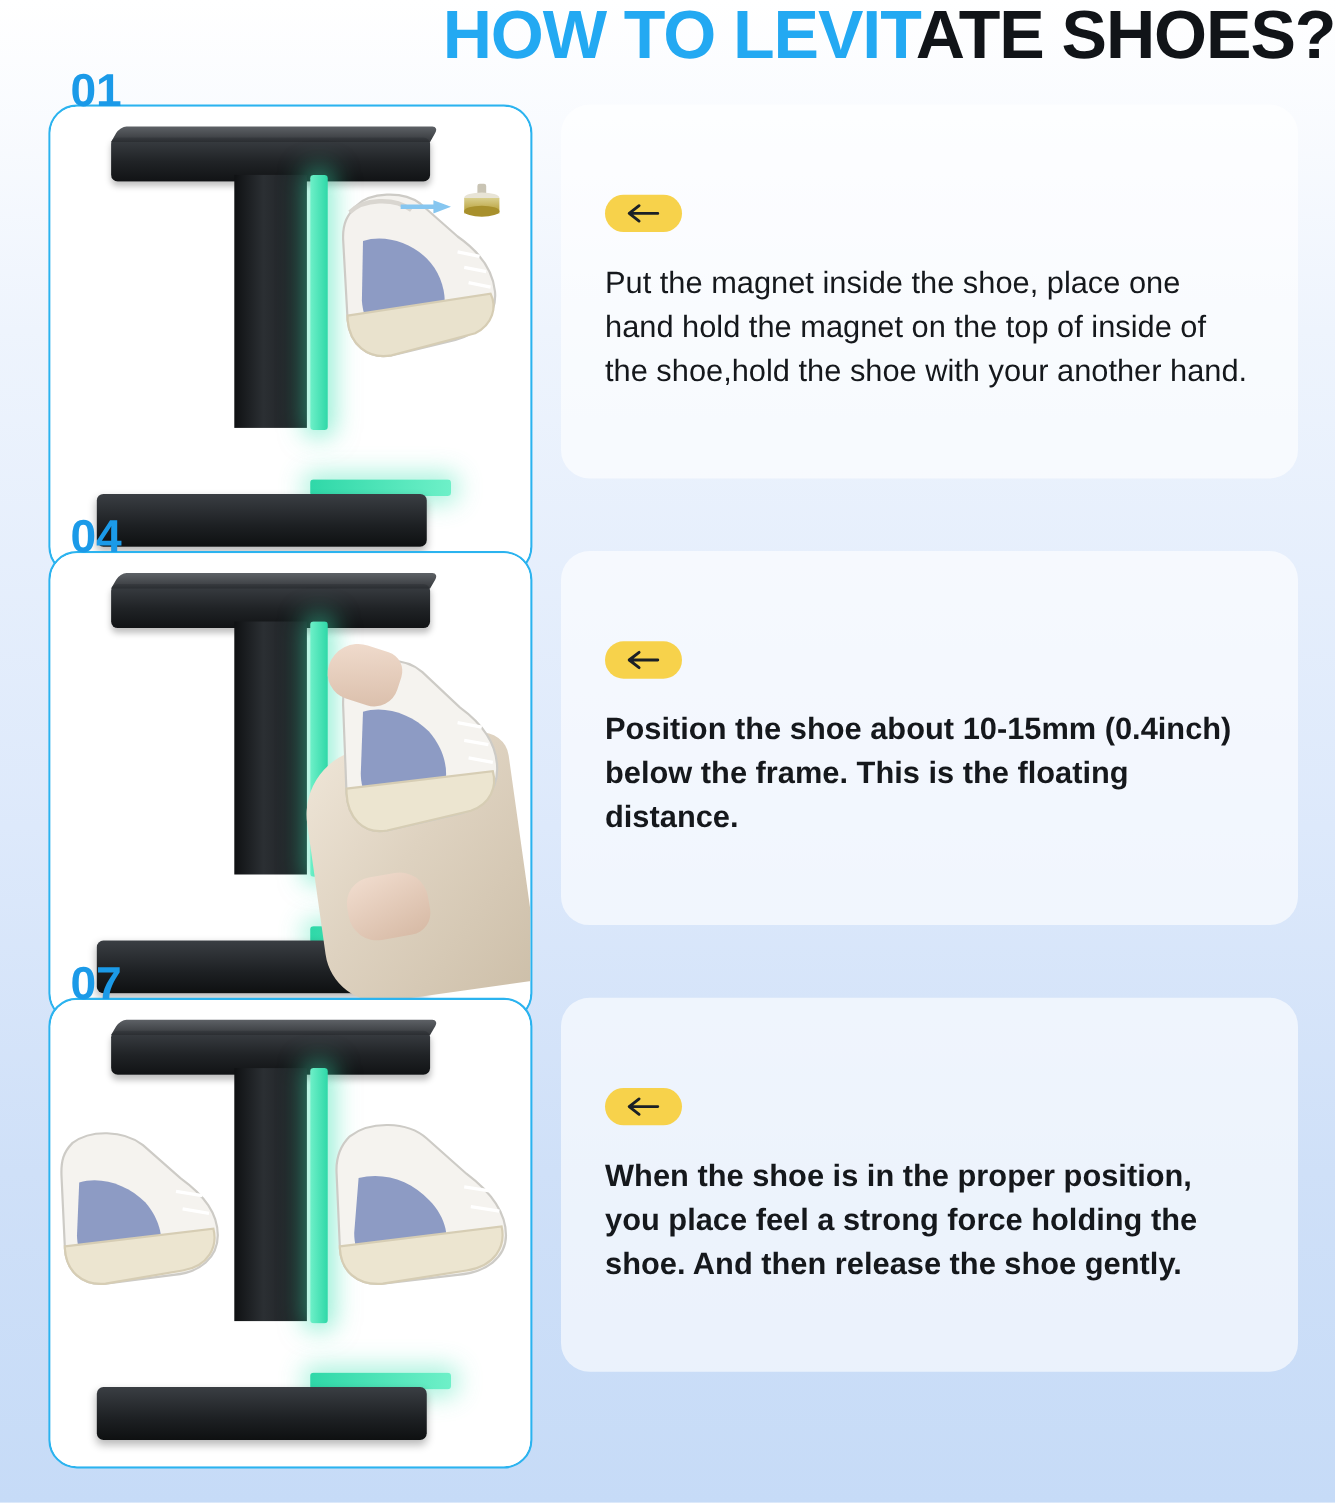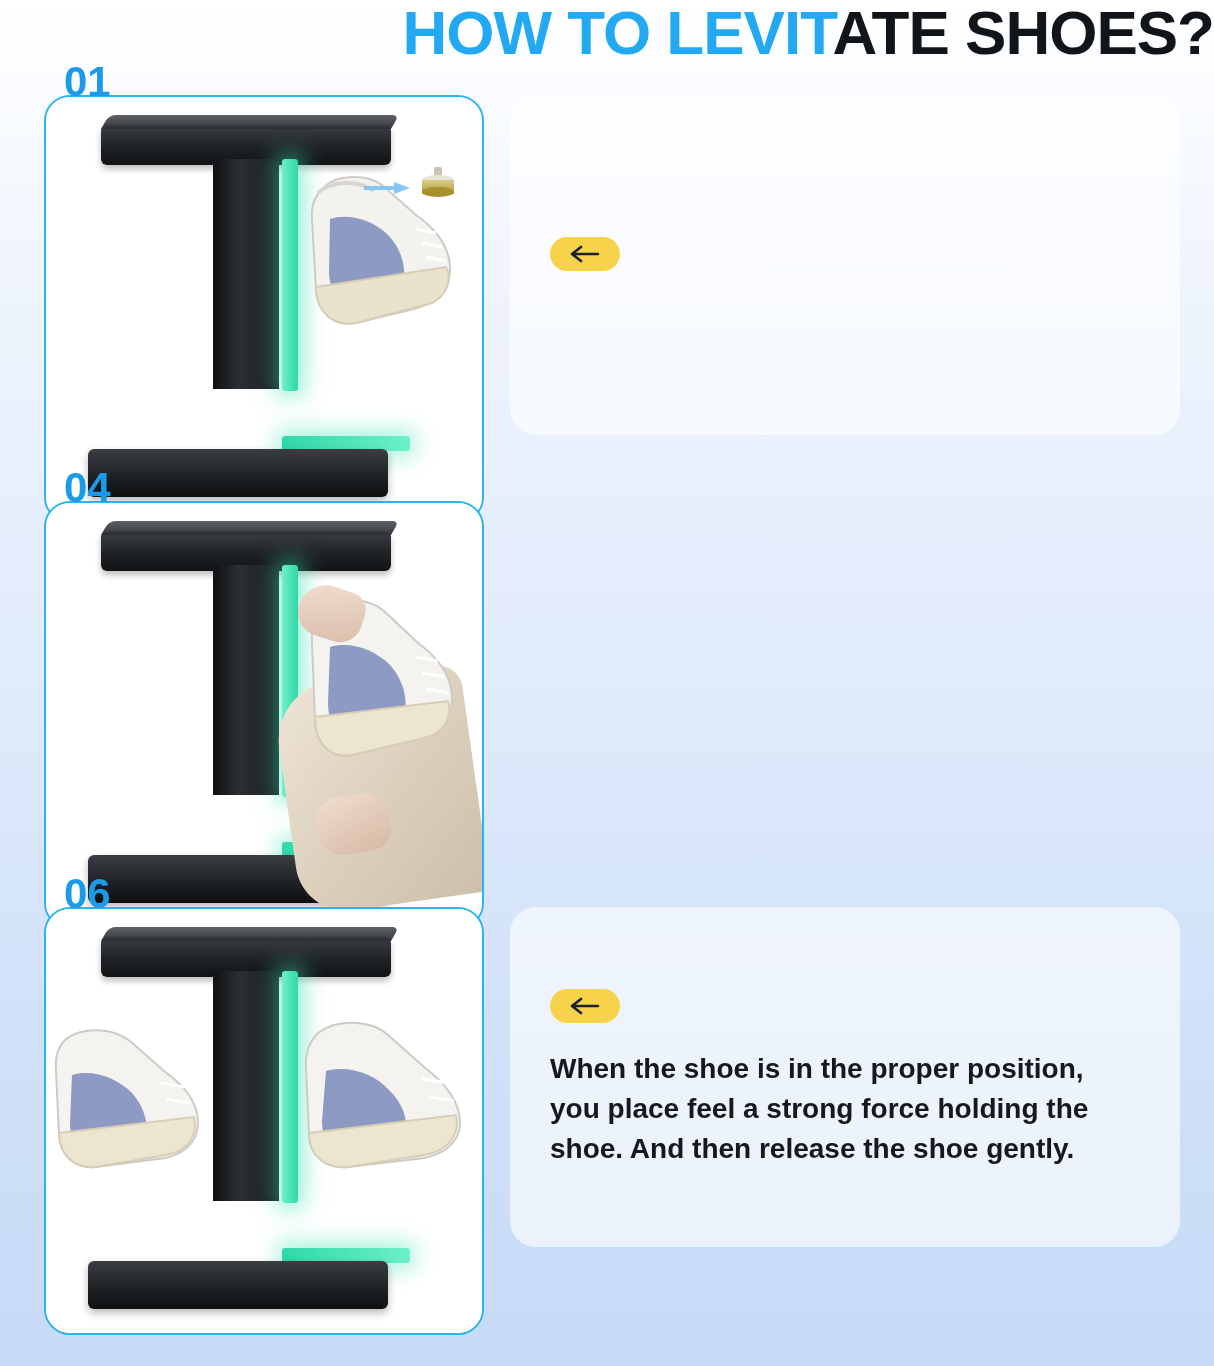--- a/index.html
+++ b/index.html
@@ -274,20 +274,21 @@
         </div>
       </div>
     </div>
 
     <div class="text-panel">
       <div class="arrow-pill">
         <svg width="30" height="18" viewBox="0 0 30 18" aria-hidden="true">
           <path d="M2 9 L11 2 M2 9 L11 16 M2 9 L28 9" fill="none" stroke="#1b2026" stroke-width="2.6" stroke-linecap="round" stroke-linejoin="round"></path>
         </svg>
       </div>
+      <div class="step-text">Put the magnet inside the shoe, place one hand hold the magnet on the top of inside of the shoe,hold the shoe with your another hand.</div>
     </div>
   </div>
 
   <div class="step step-2">
     <div class="img-card">
       <div class="num">04</div>
       <div class="img-inner">
         <div class="scene">
           <div class="stand-top"></div>
           <div class="stand-col"></div>
@@ -307,25 +308,33 @@
                 <path d="M132 98 L154 102"></path>
             </g>
           </svg>
 
           <div class="hand-a"></div>
           <div class="hand-b"></div>
         </div>
       </div>
     </div>
 
+    <div class="text-panel">
+      <div class="arrow-pill">
+        <svg width="30" height="18" viewBox="0 0 30 18" aria-hidden="true">
+          <path d="M2 9 L11 2 M2 9 L11 16 M2 9 L28 9" fill="none" stroke="#1b2026" stroke-width="2.6" stroke-linecap="round" stroke-linejoin="round"></path>
+        </svg>
+      </div>
+      <div class="step-text">Position the shoe about 10-15mm (0.4inch) below the frame. This is the floating distance.</div>
+    </div>
   </div>
 
   <div class="step step-3">
     <div class="img-card">
-      <div class="num">06</div>
+      <div class="num">07</div>
       <div class="img-inner">
         <div class="scene">
           <div class="stand-top"></div>
           <div class="stand-col"></div>
           <div class="glow-v"></div>
           <div class="glow-h"></div>
           <div class="stand-bottom"></div>
 
           <svg class="shoe" style="left:-10px; top:108px;" width="190" height="160" viewBox="0 0 190 160">
             <path d="M30 22 C46 10 76 10 94 24 L128 54 C150 70 162 86 162 106 C162 126 146 140 122 142 L60 150 C38 152 24 138 23 118 L20 54 C19 38 22 30 30 22 Z" fill="#f5f3ef" stroke="#cdcbc6" stroke-width="2"></path>

